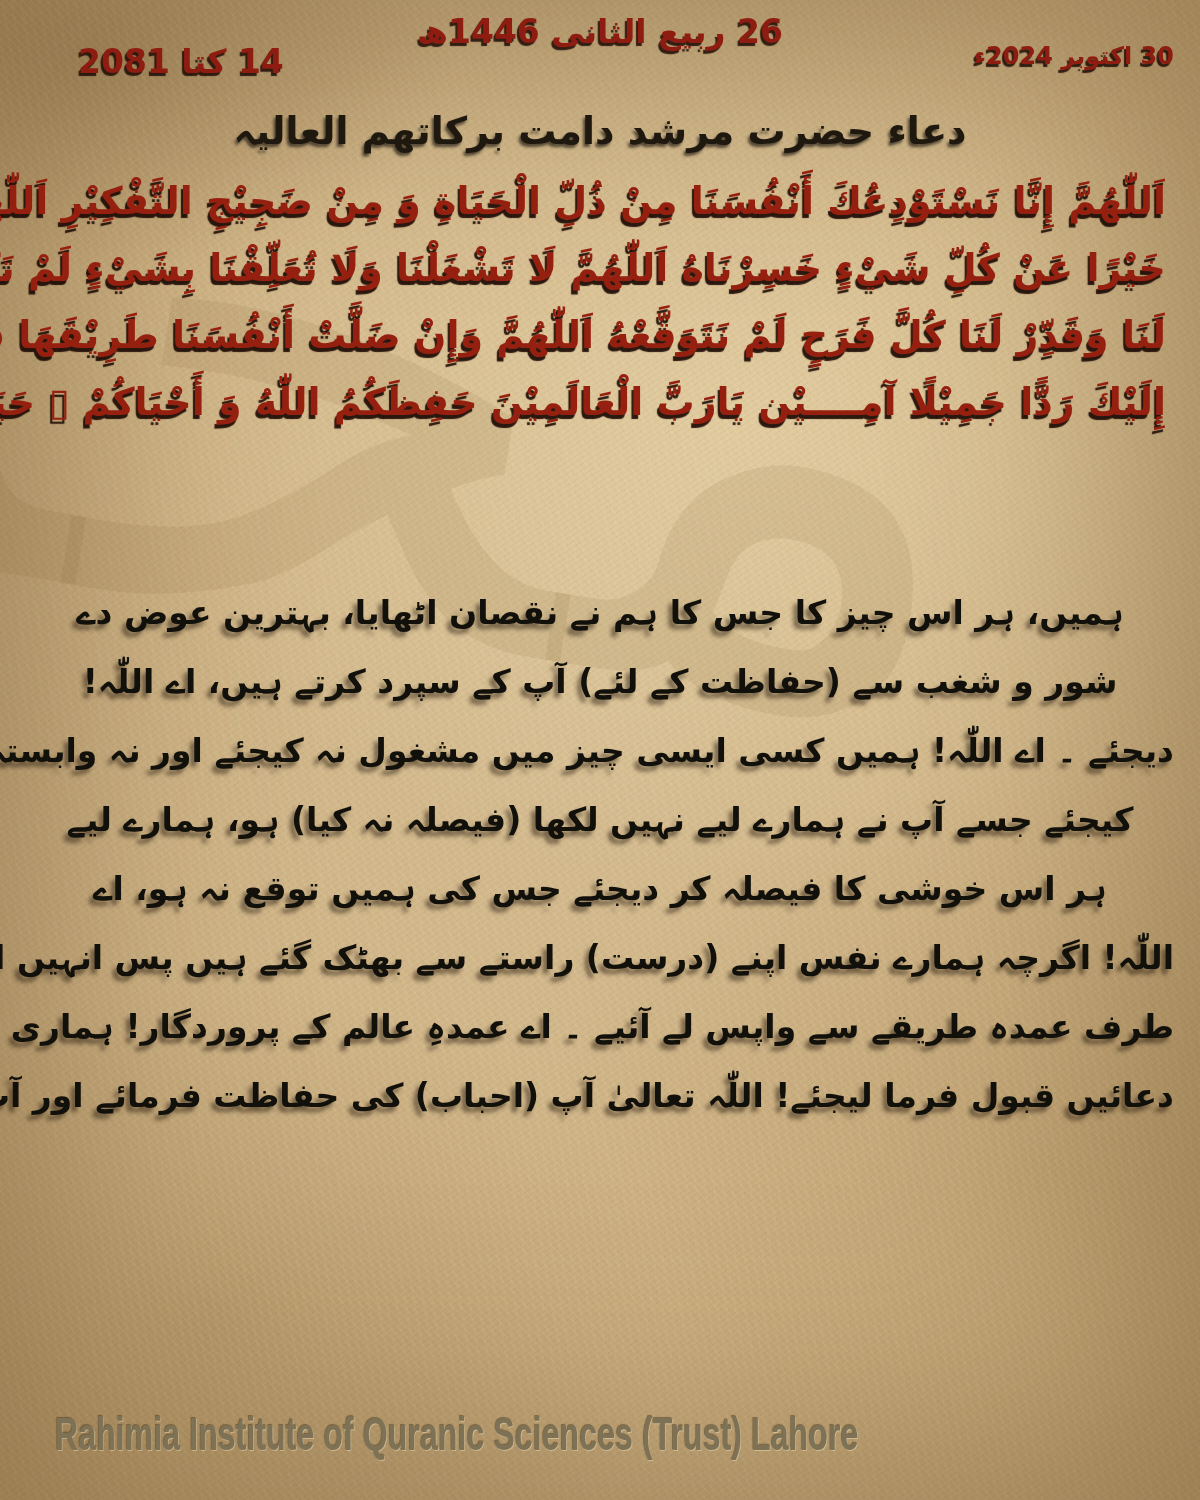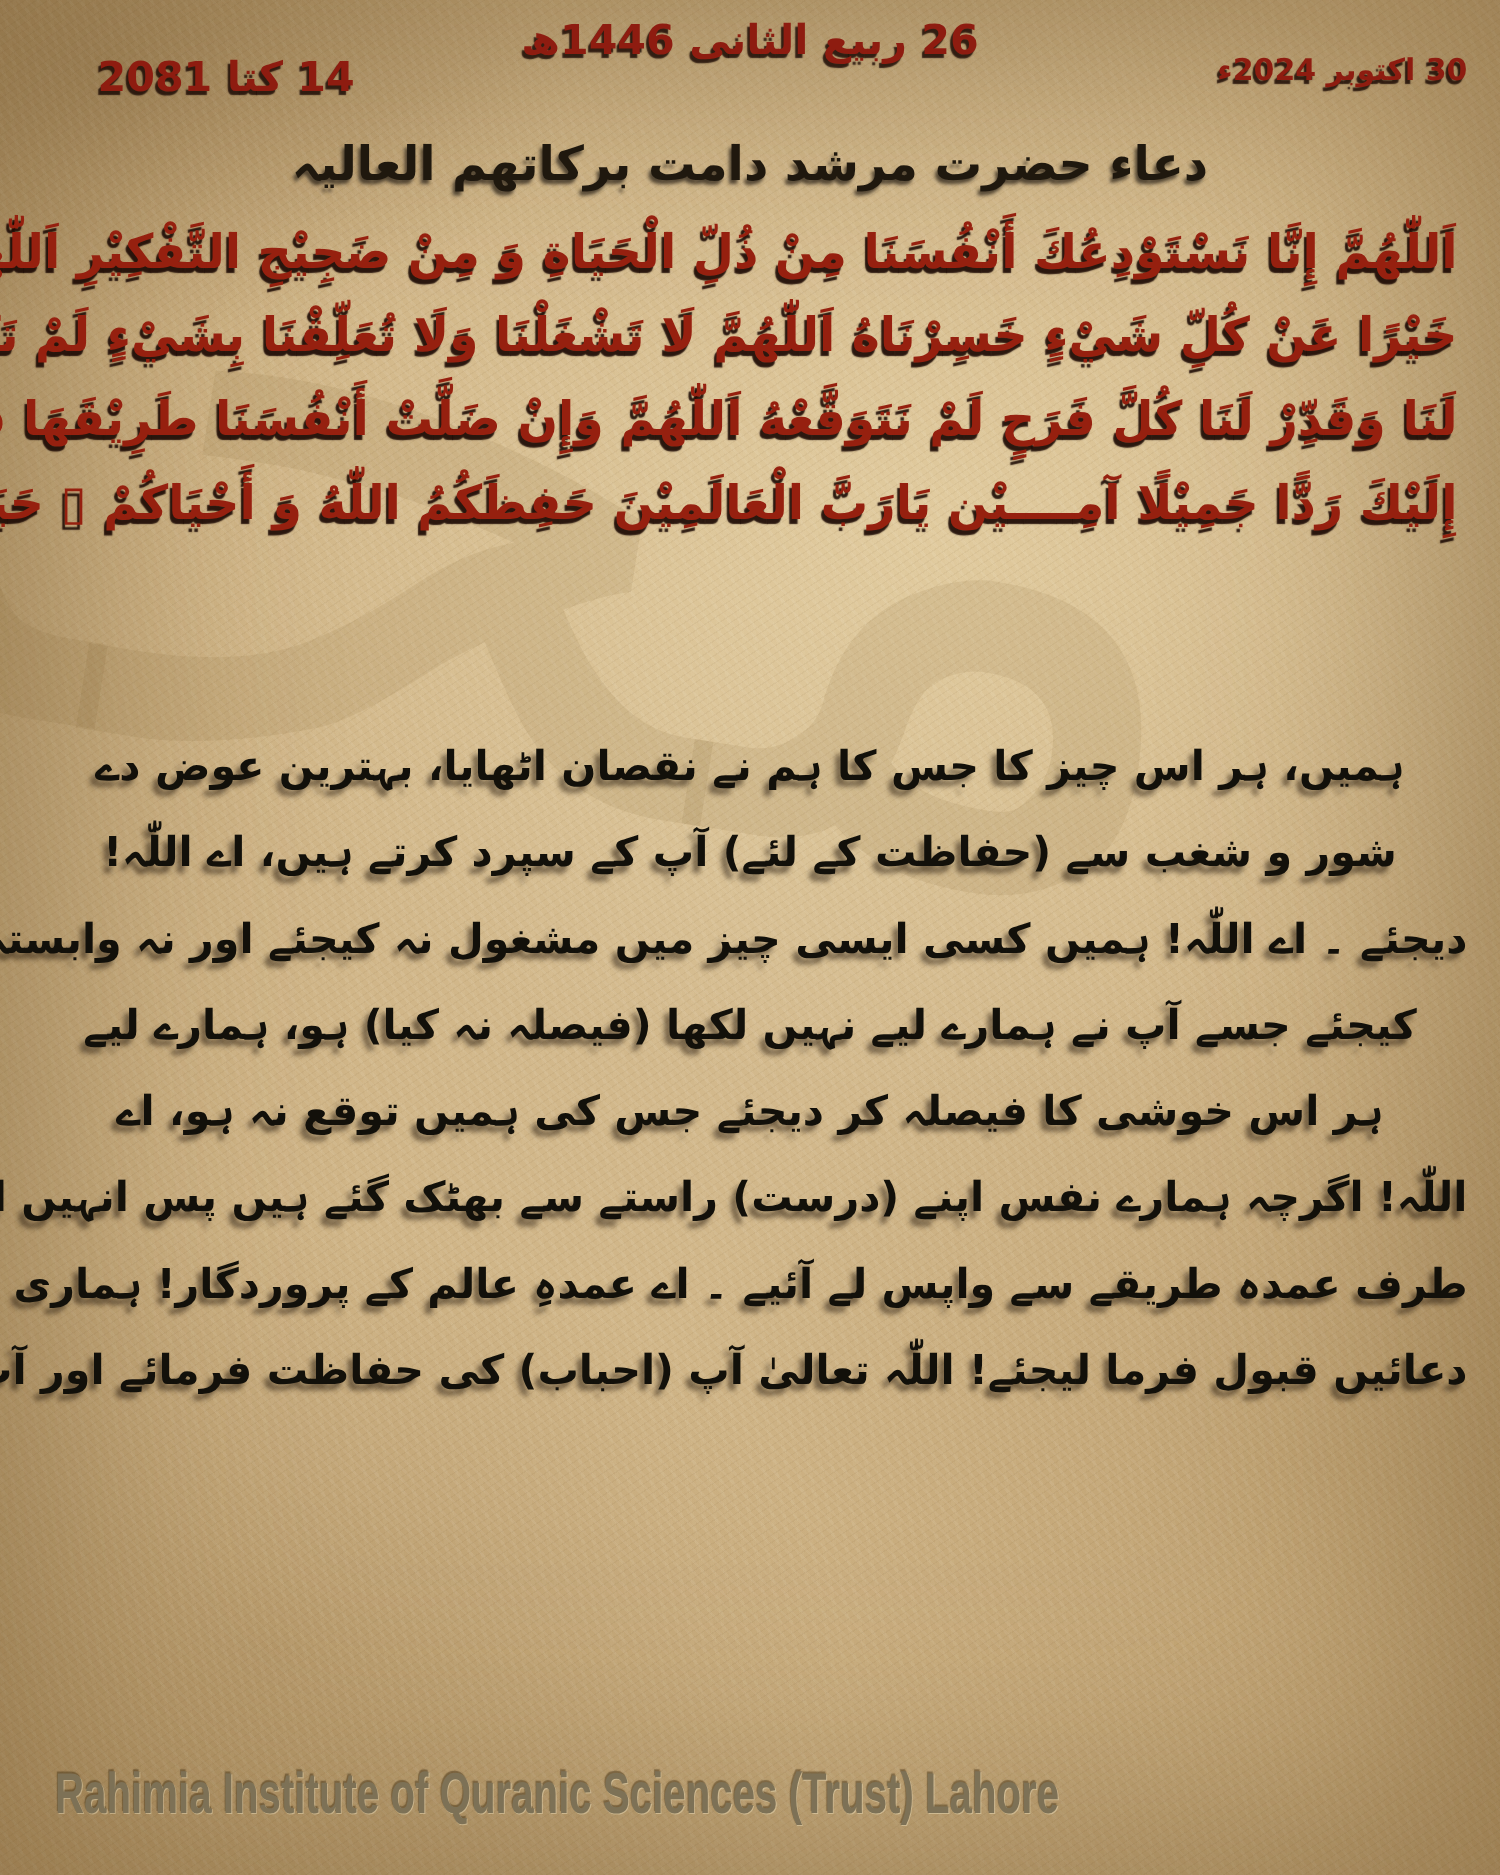--- a/index.html
+++ b/index.html
@@ -52,21 +52,21 @@
   }
 
   .urdu-block{position:absolute;top:578px;left:0;right:0;direction:rtl;}
   .urdu-line{
     text-align:center;font-size:33px;font-weight:bold;line-height:69px;
     color:#12100a;padding:0 26px;white-space:nowrap;
     text-shadow:-4px 5px 4px rgba(38,26,12,0.55);
   }
 
   .footer{
-    position:absolute;top:1388px;left:5px;right:0;height:92px;z-index:4;
+    position:absolute;top:1388px;left:16px;right:0;height:92px;z-index:4;
     display:flex;align-items:center;justify-content:space-between;
     padding:0 18px 0 39px;direction:ltr;
   }
   .org-en{
     font-family:"Liberation Sans",sans-serif;font-size:46px;font-weight:bold;
     color:#7d7156;letter-spacing:0px;white-space:nowrap;
     transform:scaleX(0.70);transform-origin:left center;
     text-shadow:1px 1px 0 rgba(255,245,215,0.35), -1px -1px 1px rgba(55,38,12,0.45);
   }
 </style>

